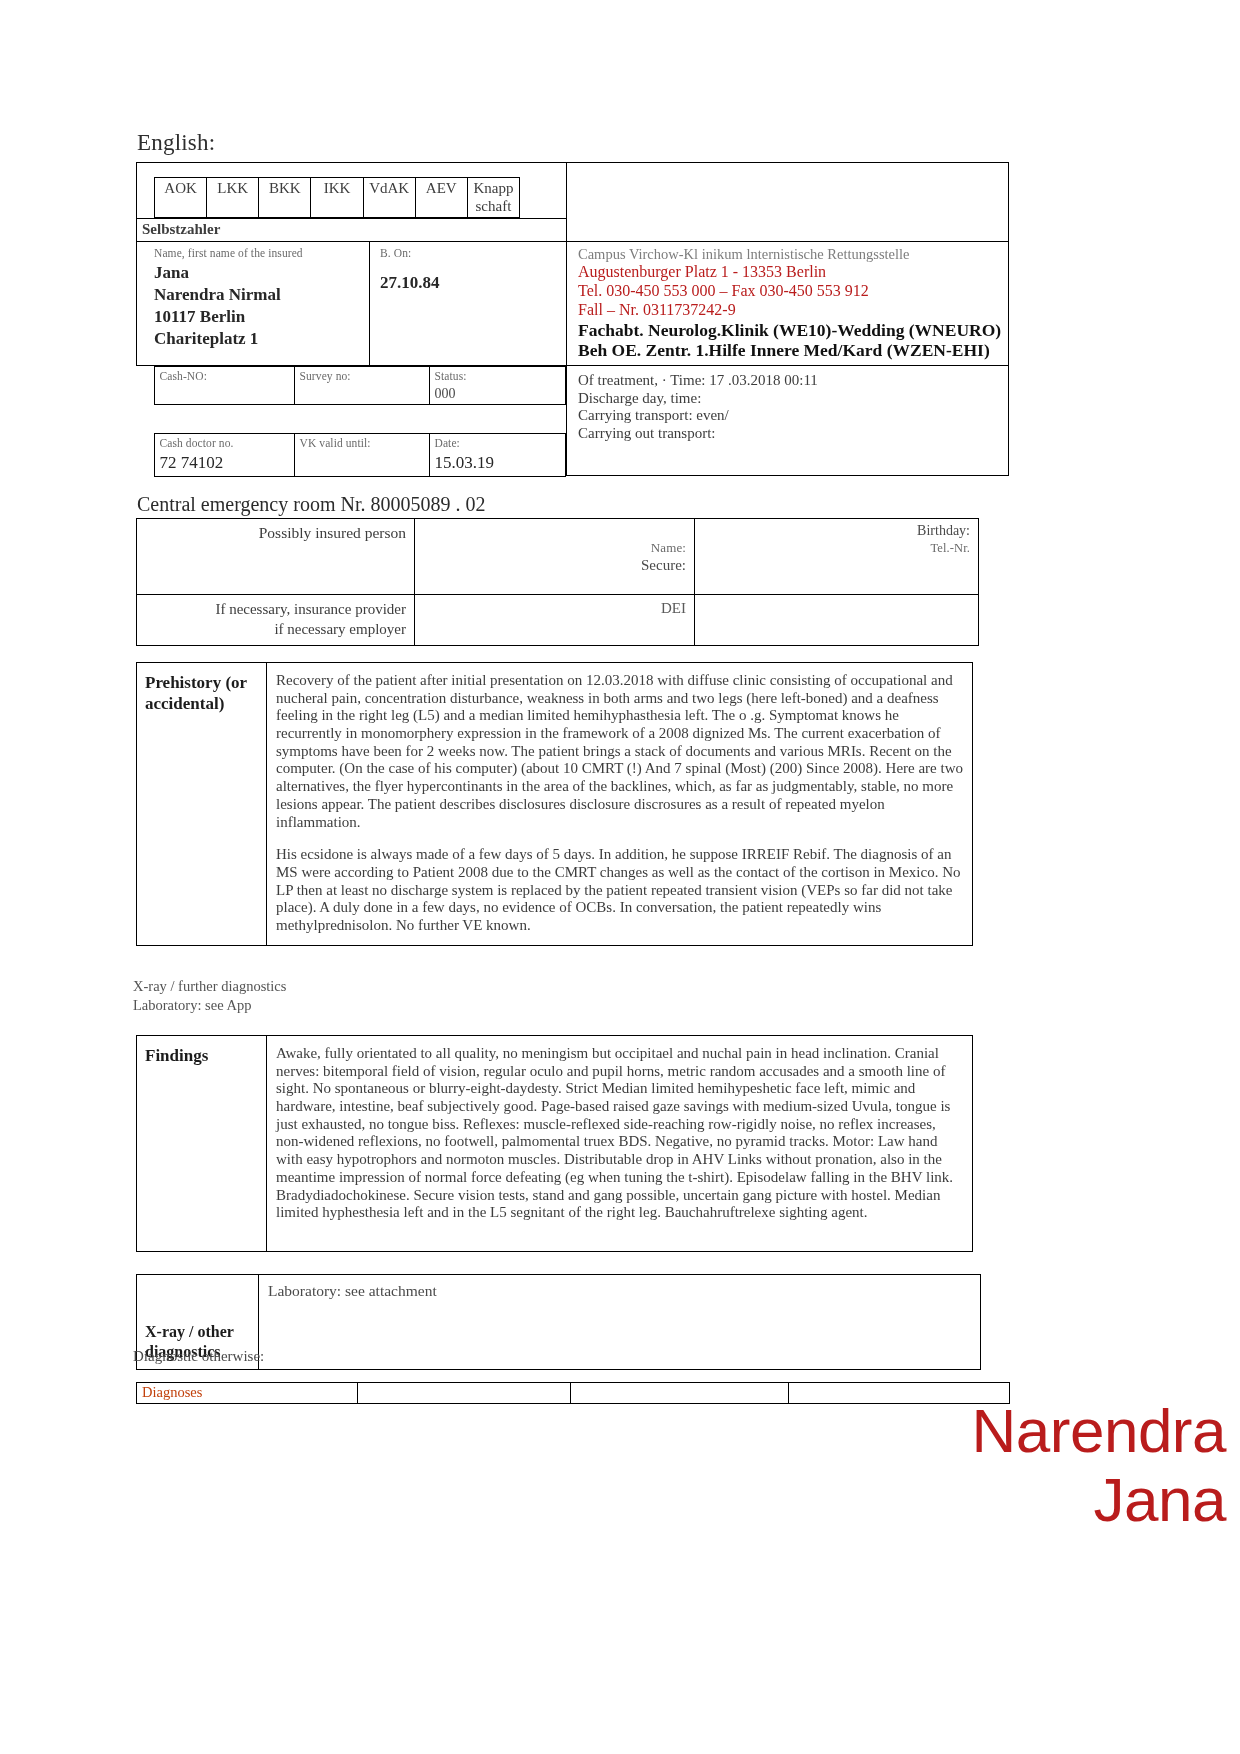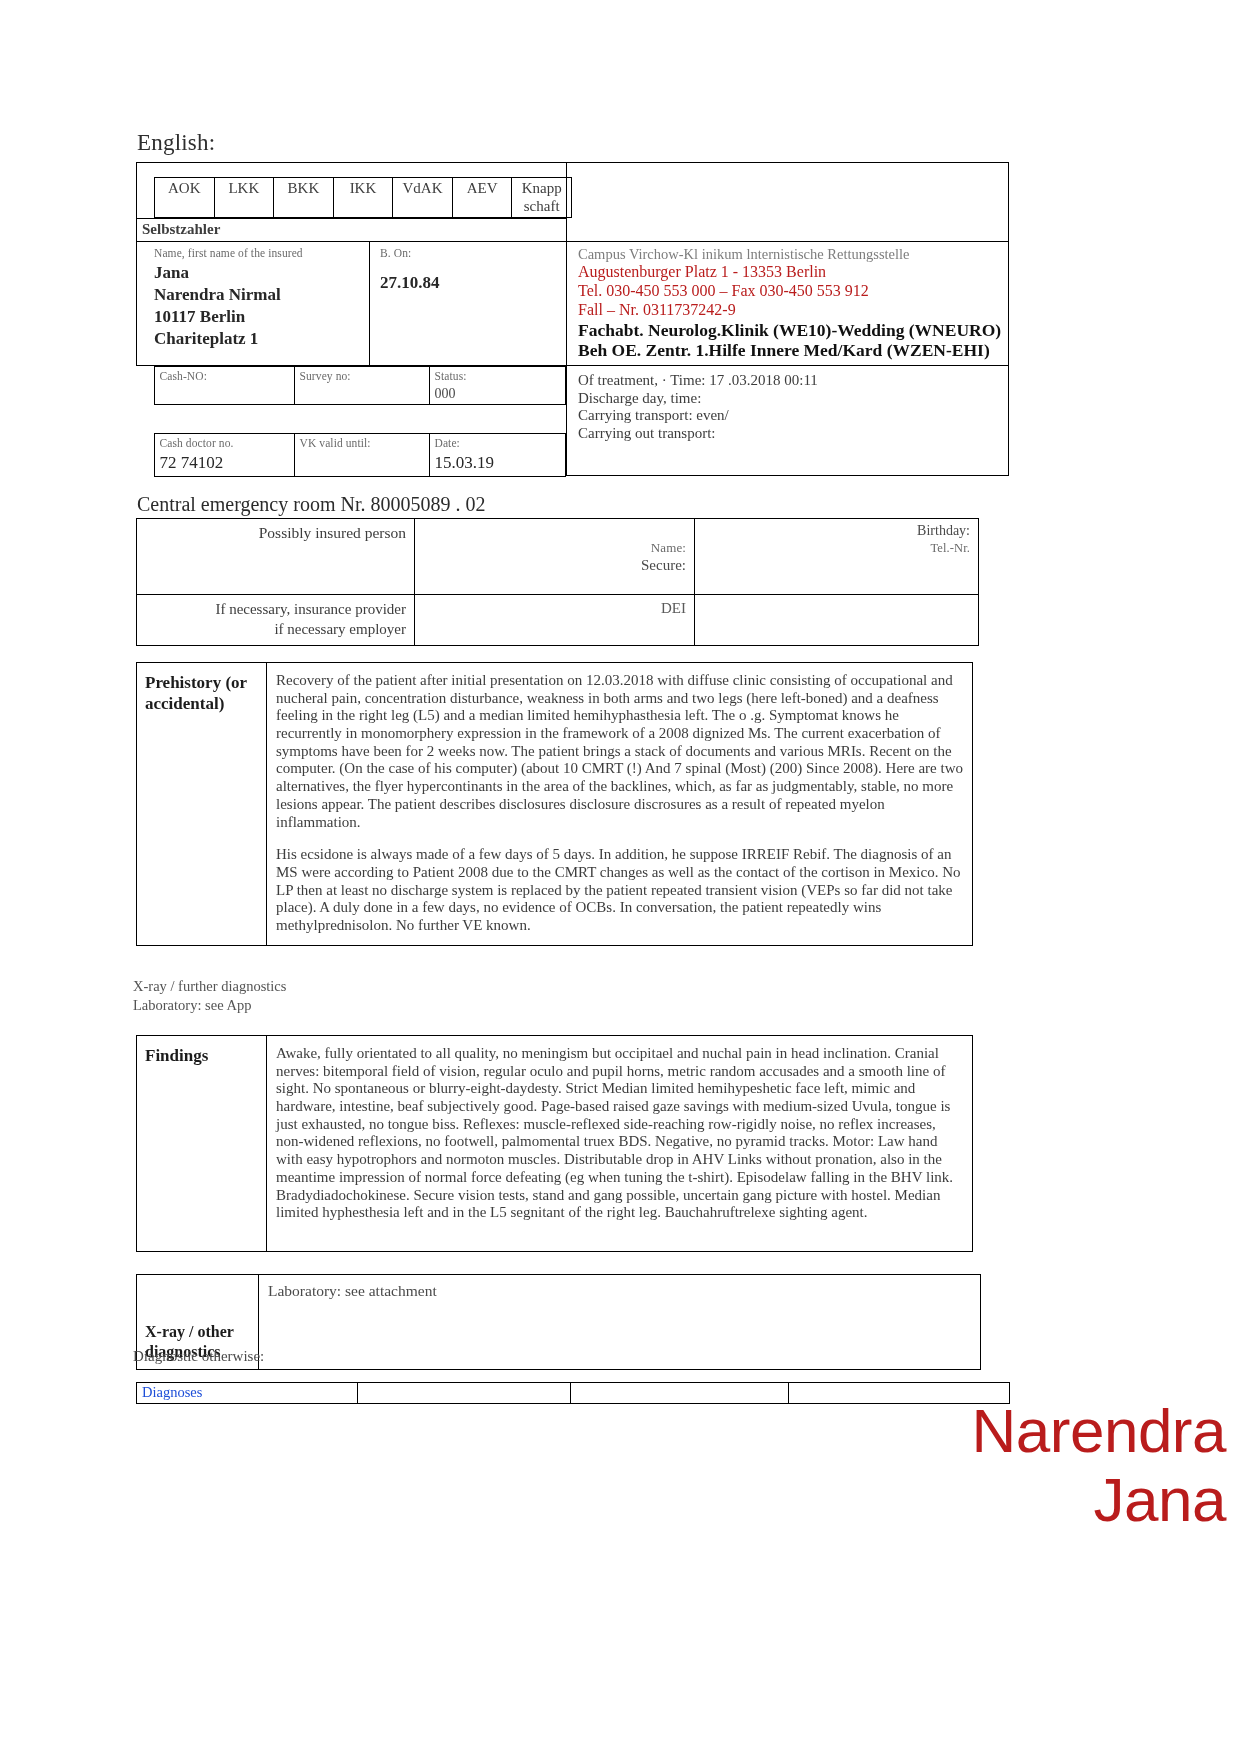--- a/index.html
+++ b/index.html
@@ -173,21 +173,21 @@
 
   
   #diagnoses {
     position: absolute;
     left: 136px;
     top: 1382px;
   }
   #diagnoses table { width: 873px; }
   #diagnoses td {
     font-size: 14.5px;
-    color: #1d4ed8;
+    color: #c2410c;
     height: 18px;
     padding: 1px 5px;
   }
 
   
   #watermark {
     position: absolute;
     right: 14px;
     top: 1396px;
     text-align: right;
@@ -217,21 +217,21 @@
           <col style="width:55px">
         <col style="width:69px">
           <col style="width:12px">
           <col style="width:442px">
       </colgroup>
 
       <tbody>
           <tr>
         <td colspan="8" style="border-bottom:none; padding:0;">
           <div style="height:14px;"></div>
-          <table class="grid" style="width:418px; margin-left:17px;">
+          <table class="grid" style="width:366px; margin-left:17px;">
             <tbody>
                   <tr>
               <td class="kasse-cell">AOK</td>
               <td class="kasse-cell">LKK</td>
               <td class="kasse-cell">BKK</td>
               <td class="kasse-cell">IKK</td>
               <td class="kasse-cell">VdAK</td>
               <td class="kasse-cell">AEV</td>
               <td class="kasse-cell">
                 <span>Knapp</span><br>

